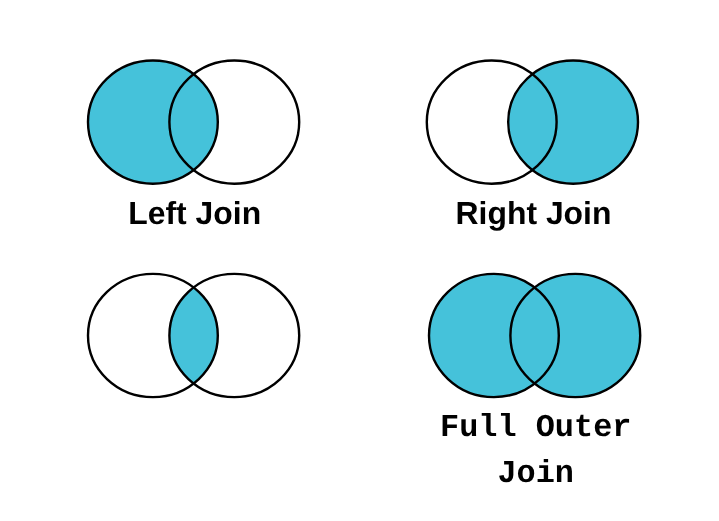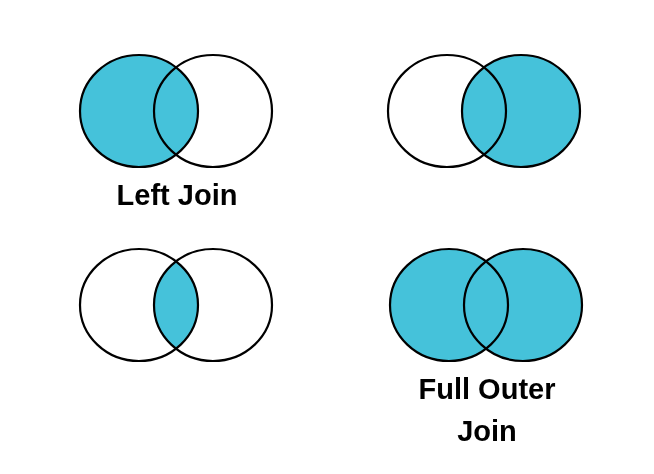--- a/index.html
+++ b/index.html
@@ -27,21 +27,21 @@
     margin-top: 4px;
     font-size: 29px;
     line-height: 42px;
     font-weight: bold;
     color: #000000;
     letter-spacing: 0px;
   }
   #fig-left-join   { left: 78px;  top: 52px; }
   #fig-right-join  { left: 386px; top: 52px; }
   #fig-inner-join  { left: 78px;  top: 246px; }
-  #fig-full-outer  { left: 388px; top: 246px; }
+  #fig-full-outer  { left: 388px; top: 246px; font-family: Liberation Mono, monospace; }
 </style>
 </head>
 <body>
 
 <div id="canvas">
 
   <div class="fig" id="fig-left-join">
     <svg width="198" height="118" viewBox="0 0 198 118">
       <defs>
         <clipPath id="clip-lj">
@@ -67,20 +67,21 @@
           </clipPath>
       </defs>
       <ellipse cx="61" cy="59" rx="59" ry="56" fill="#FFFFFF"></ellipse>
       <ellipse cx="135" cy="59" rx="59" ry="56" fill="#45C2DA"></ellipse>
       <g clip-path="url(#clip-rj)">
         <ellipse cx="61" cy="59" rx="59" ry="56" fill="#45C2DA"></ellipse>
       </g>
       <ellipse cx="61" cy="59" rx="59" ry="56" fill="none" stroke-width="2.2" stroke="#000000"></ellipse>
       <ellipse cx="135" cy="59" rx="59" ry="56" fill="none" stroke-width="2.2" stroke="#000000"></ellipse>
     </svg>
+    <div class="label">Right Join</div>
   </div>
 
   <div class="fig" id="fig-inner-join">
     <svg width="198" height="118" viewBox="0 0 198 118">
       <defs>
         <clipPath id="clip-ij">
             <ellipse cx="135" cy="59" rx="59" ry="56"></ellipse>
           </clipPath>
       </defs>
       <ellipse cx="61" cy="59" rx="59" ry="56" fill="#FFFFFF"></ellipse>

